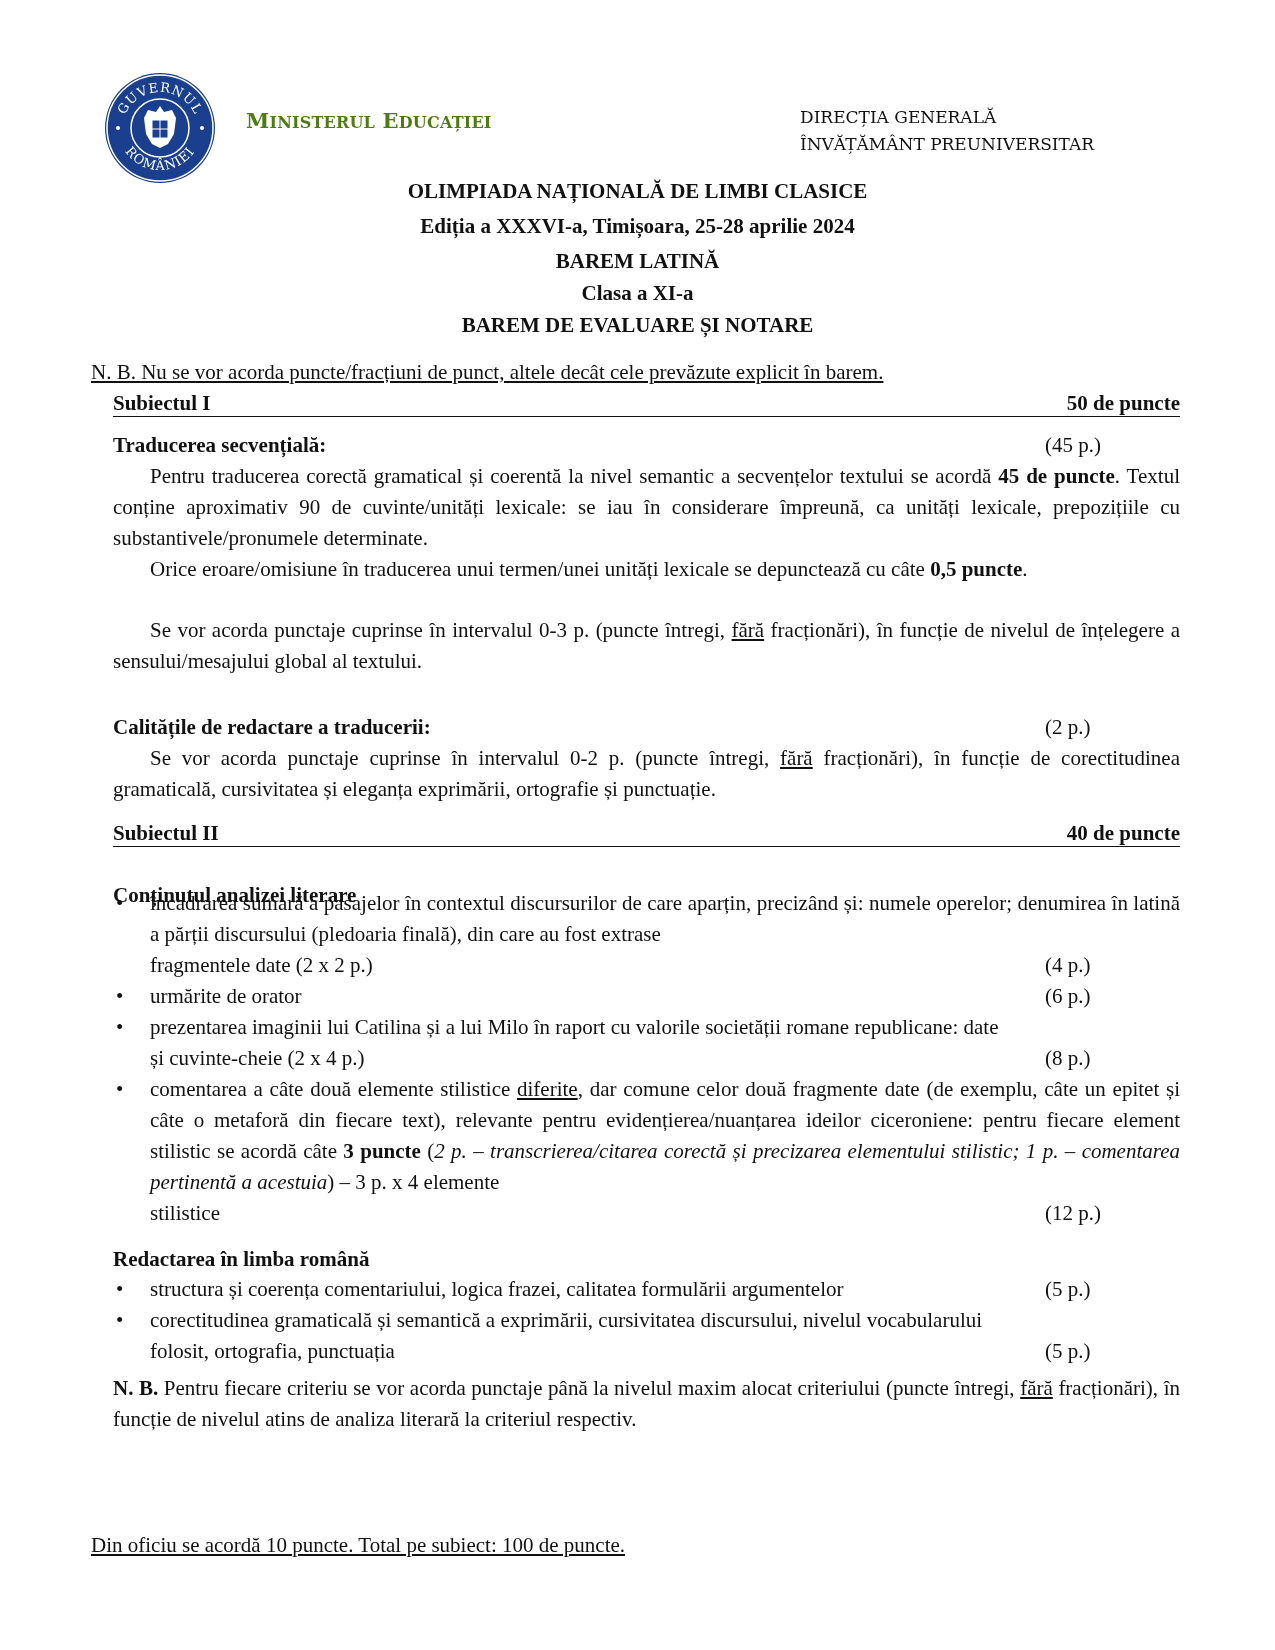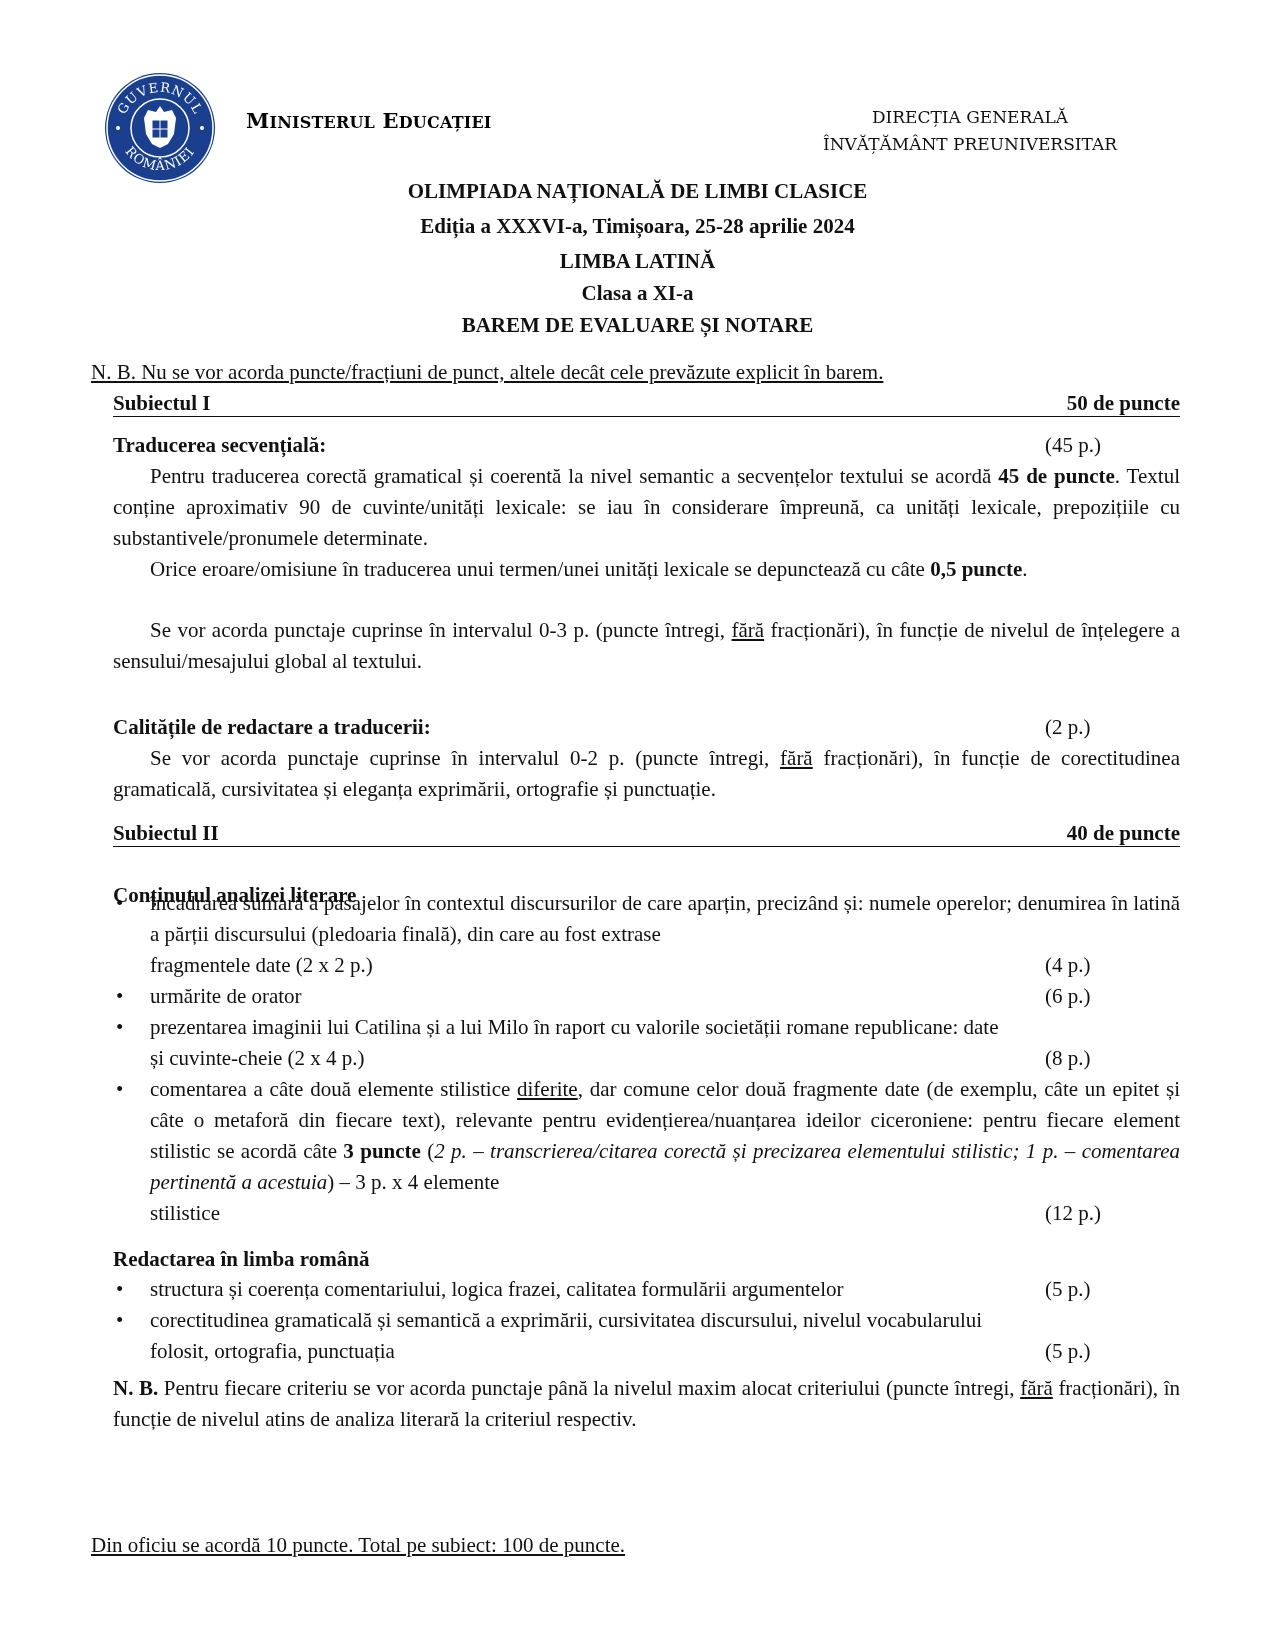--- a/index.html
+++ b/index.html
@@ -1,21 +1,21 @@
 <!DOCTYPE html>
 <html><head>
 <meta charset="utf-8">
 <style>
   html, body { margin: 0; padding: 0; background: #ffffff; }
   body { width: 1275px; height: 1650px; position: relative; color: #111; font-family: "Liberation Serif", serif; }
   .page { position: absolute; left: 0; top: 0; width: 1275px; height: 1650px; }
   .logo { position: absolute; left: 104px; top: 72px; width: 112px; height: 112px; }
-  .ministry { position: absolute; left: 246px; top: 108px; font-family: "DejaVu Serif", serif; font-weight: bold; color: #000000; font-size: 21px; letter-spacing: 0.2px; }
+  .ministry { position: absolute; left: 246px; top: 108px; font-family: "DejaVu Serif", serif; font-weight: bold; color: #4d7c0f; font-size: 21px; letter-spacing: 0.2px; }
   .ministry .sc { font-size: 16px; }
-  .direction { position: absolute; left: 800px; top: 104px; width: 340px; text-align: center; font-family: "DejaVu Serif", serif; font-size: 17px; line-height: 27px; color: #111; }
+  .direction { position: absolute; left: 800px; top: 104px; width: 340px; text-align: left; font-family: "DejaVu Serif", serif; font-size: 17px; line-height: 27px; color: #111; }
   .titles { position: absolute; left: 0; top: 174px; width: 1275px; text-align: center; font-weight: bold; font-size: 21px; }
   .titles div { height: 35px; line-height: 35px; }
   .titles div.t3 { height: 29px; line-height: 29px; }
   .nb-top { position: absolute; left: 91px; top: 360px; font-size: 21px; text-decoration: underline; }
   .subject { position: absolute; left: 113px; width: 1067px; font-weight: bold; font-size: 21px; border-bottom: 1.5px solid #111; display: flex; justify-content: space-between; line-height: 26px; }
   .row { position: absolute; left: 113px; width: 1067px; font-size: 21px; line-height: 31px; }
   .head { display: flex; justify-content: space-between; font-weight: bold; }
   .head .pts { font-weight: normal; width: 135px; }
   .para { text-align: justify; text-indent: 37px; }
   .blist { position: absolute; left: 113px; width: 1067px; font-size: 21px; line-height: 31px; }
@@ -63,21 +63,21 @@
   </div>
 
   <div class="direction">
     <div>DIRECȚIA GENERALĂ</div>
     <div>ÎNVĂȚĂMÂNT PREUNIVERSITAR</div>
   </div>
 
   <div class="titles">
     <div>OLIMPIADA NAȚIONALĂ DE LIMBI CLASICE</div>
     <div>Ediția a XXXVI-a, Timișoara, 25-28 aprilie 2024</div>
-    <div>LIMBA LATINĂ</div>
+    <div>BAREM LATINĂ</div>
     <div class="t3">Clasa a XI-a</div>
     <div>BAREM DE EVALUARE ȘI NOTARE</div>
   </div>
 
   <div class="nb-top">N. B. Nu se vor acorda puncte/fracțiuni de punct, altele decât cele prevăzute explicit în barem.</div>
 
   <div class="subject" style="top:390px;">
     <span>Subiectul I</span>
     <span>50 de puncte</span>
   </div>

